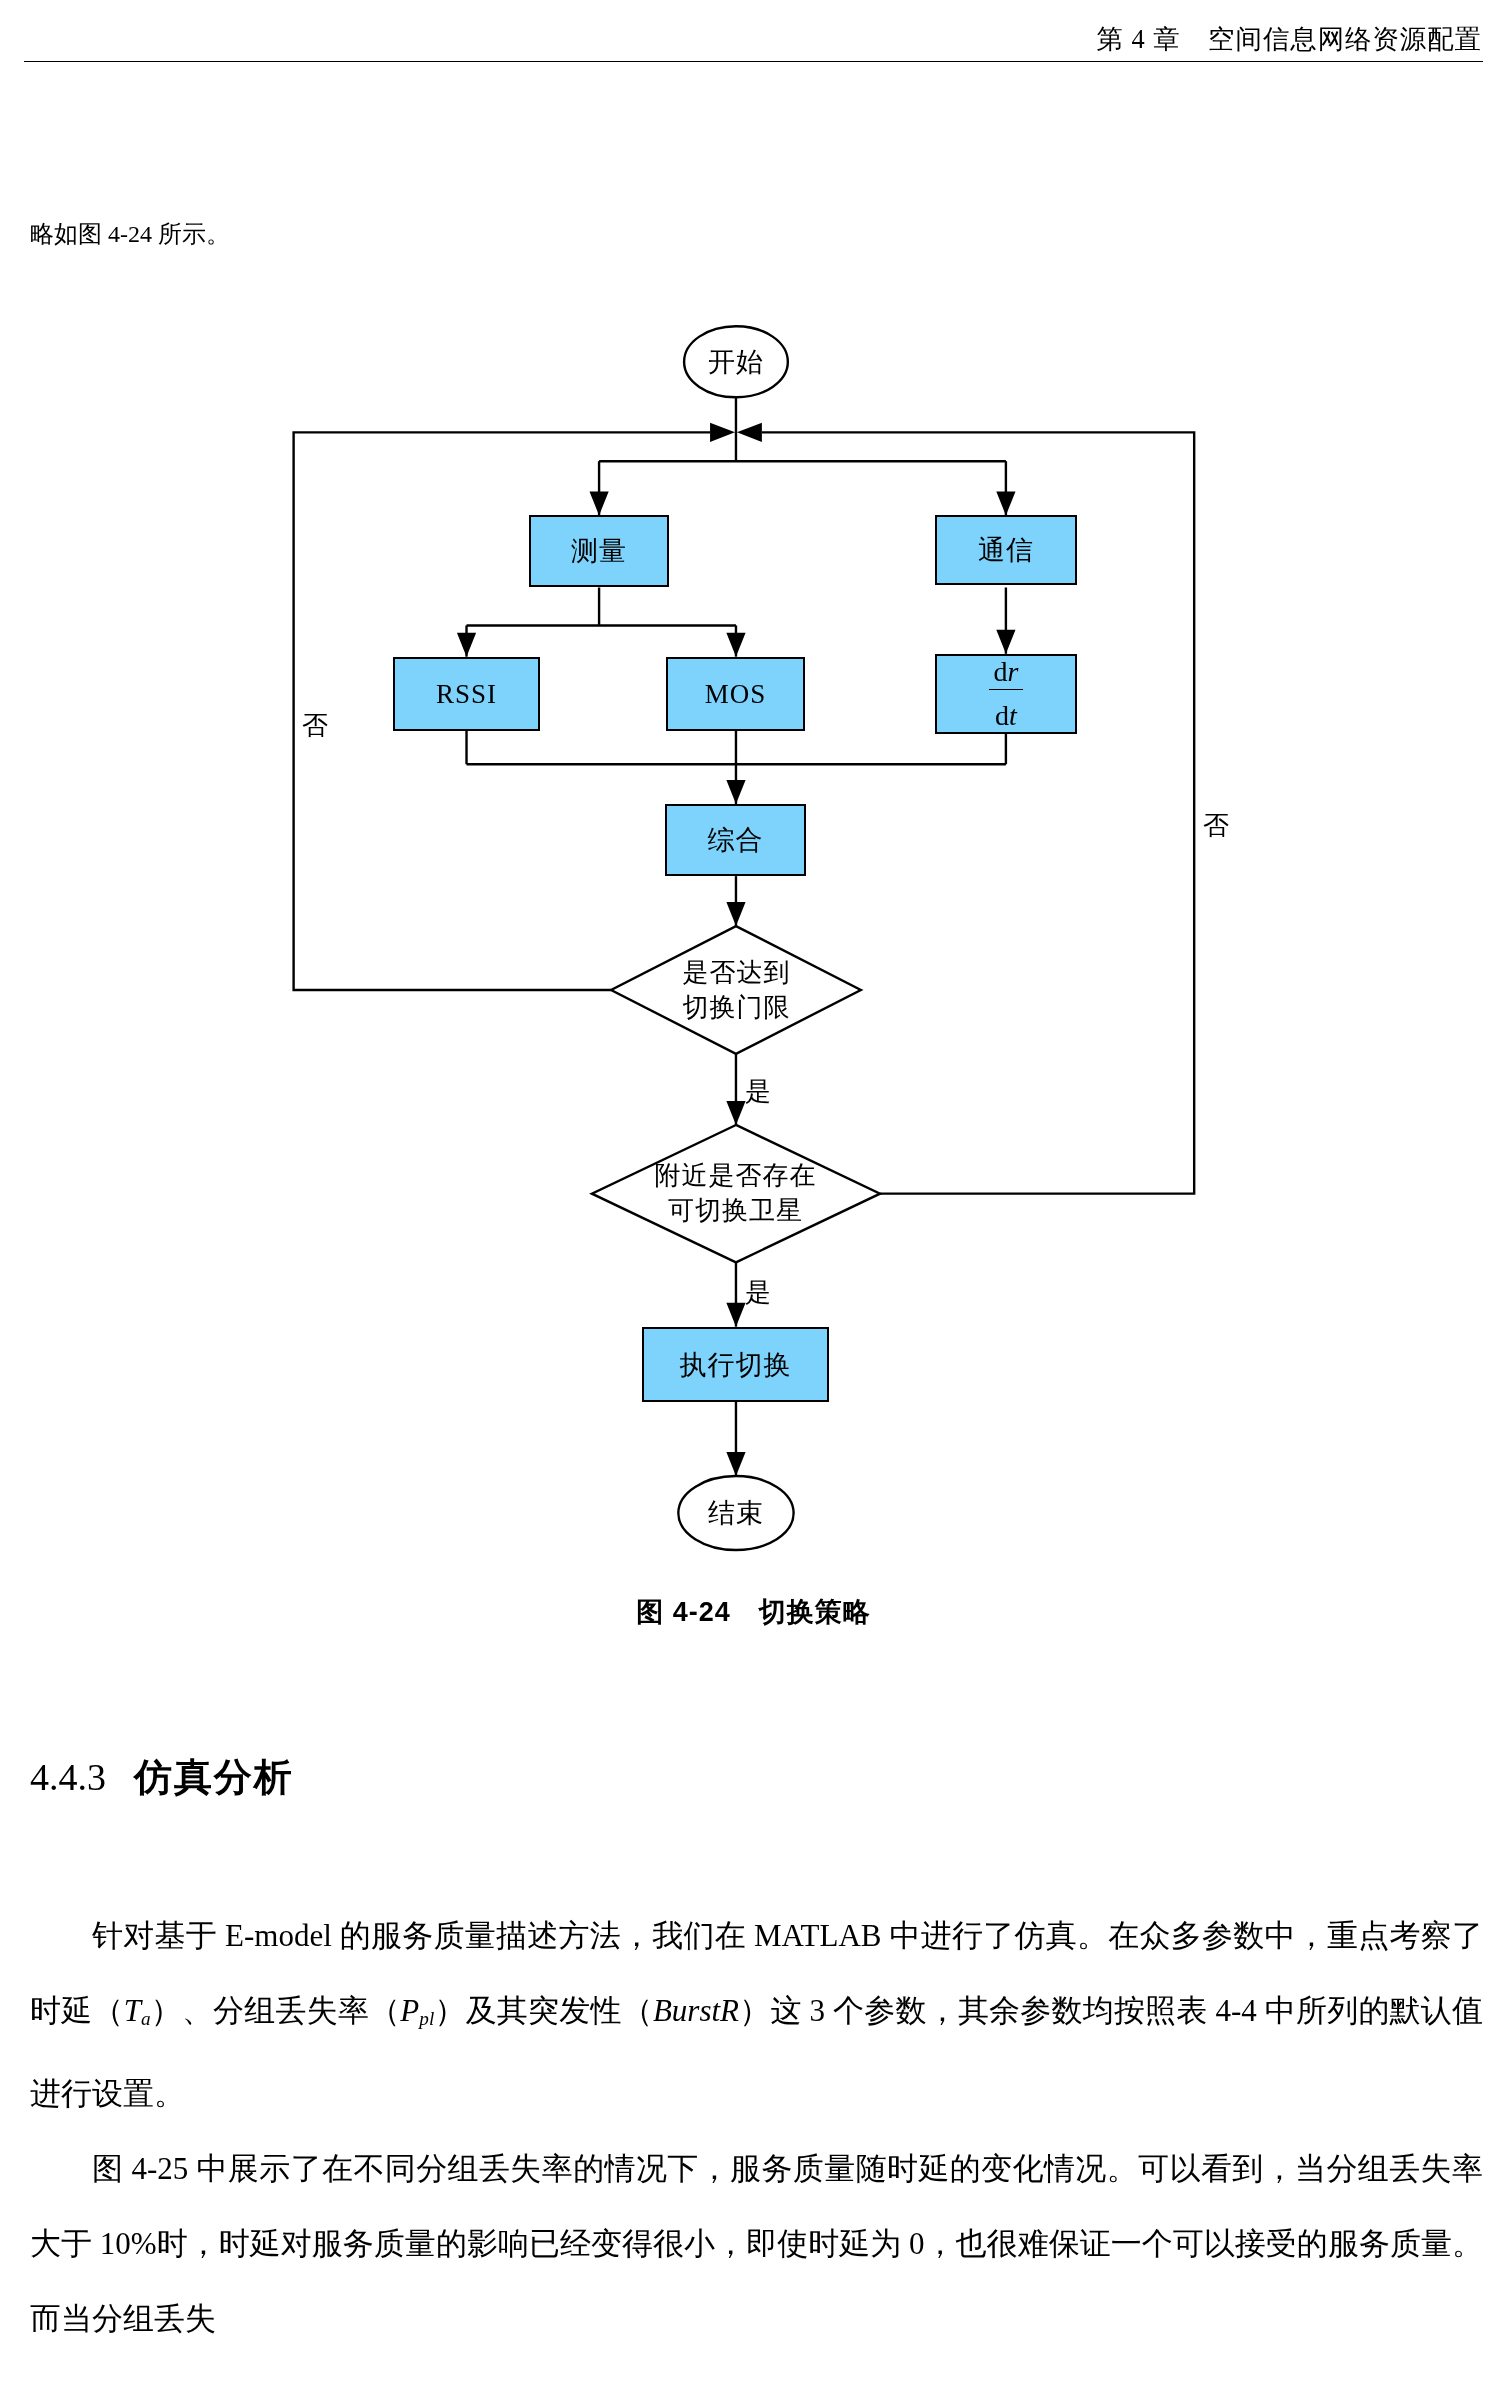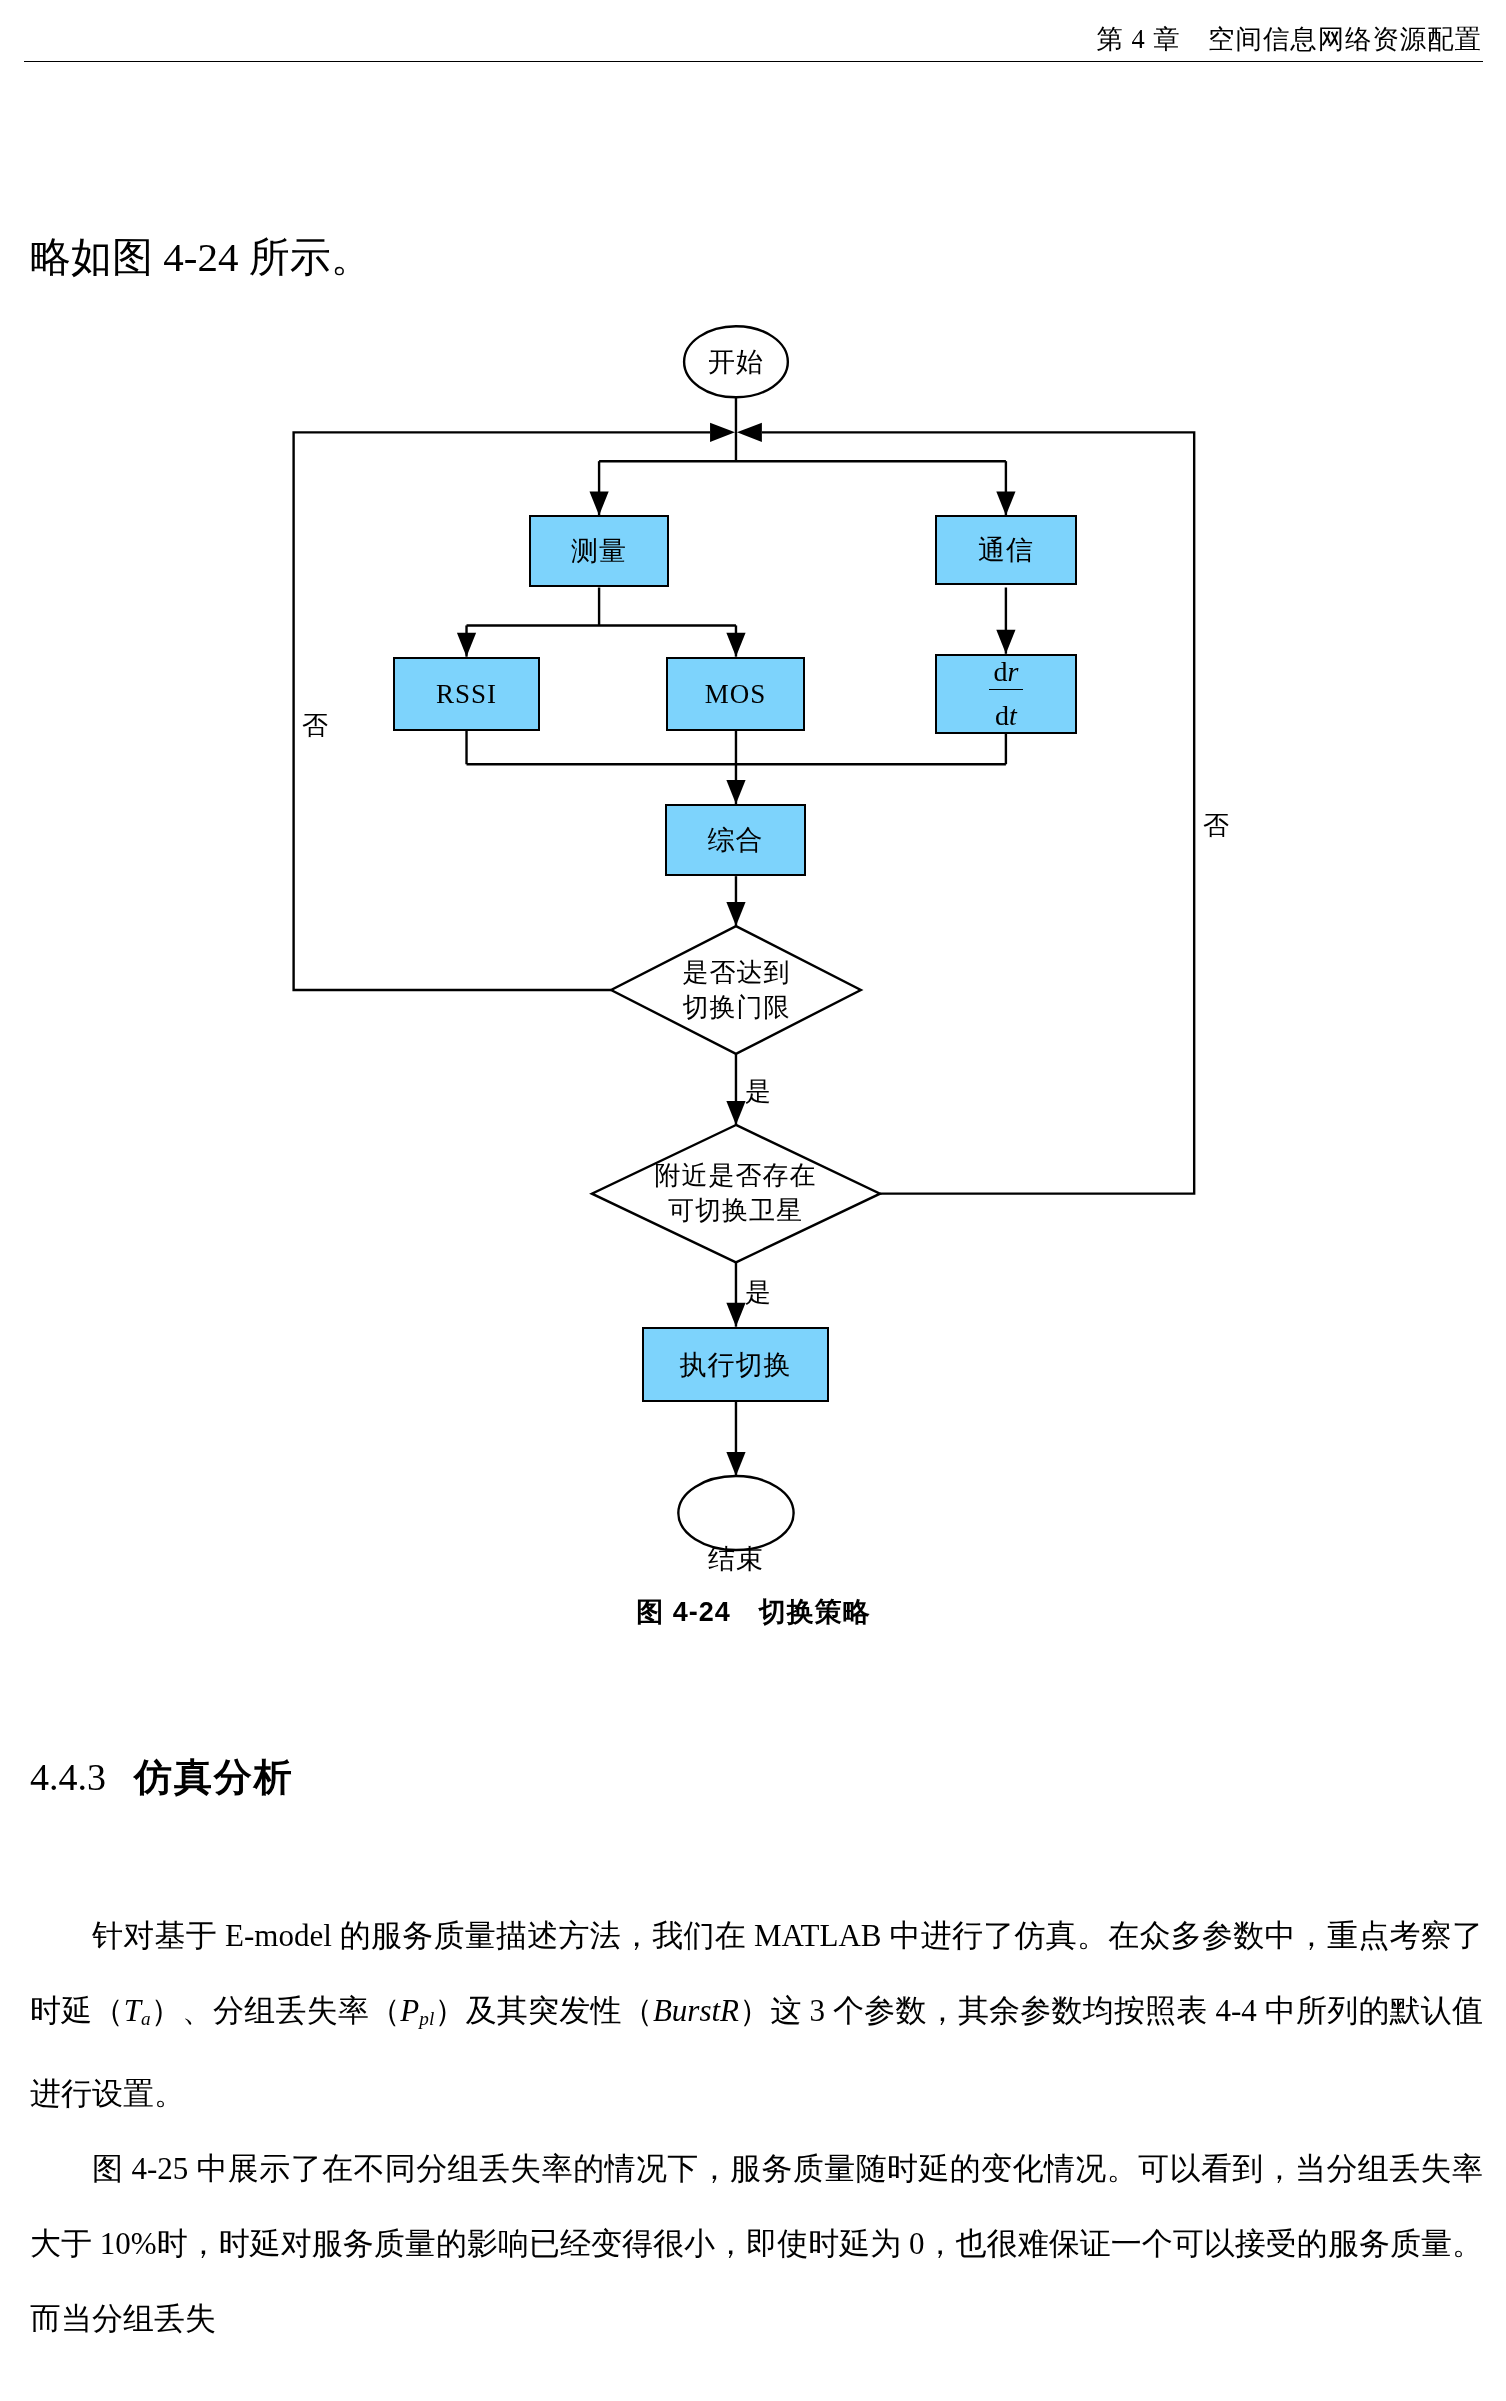--- a/index.html
+++ b/index.html
@@ -8,21 +8,21 @@
     font-family:"Liberation Serif","DejaVu Serif",serif; color:#000; overflow:hidden;
   }
   .header {
     position:absolute; top:22px; left:24px; right:25px;
     text-align:right; font-size:26.4px; letter-spacing:1px;
   }
   .header-rule {
     position:absolute; top:61px; left:24px; right:24px; height:0;
     border-top:1.9px solid #000;
   }
-  .intro { position:absolute; top:230px; left:30px; font-size:41px; }
+  .intro { position:absolute; top:218px; left:30px; font-size:24px; }
 
   .flowchart { position:absolute; top:307px; left:0; width:1507px; height:1268px; }
   .flowchart svg { position:absolute; left:0; top:0; width:1507px; height:1268px; }
 
   .node {
     position:absolute; box-sizing:border-box; background:#7dd3fc; border:2.4px solid #000;
     display:flex; align-items:center; justify-content:center;
     font-size:27px; letter-spacing:1px;
   }
   .overlay-label {
@@ -139,21 +139,21 @@
       <span>可切换卫星</span>
     </div>
 
     <div class="overlay-label diamond-label" style="left:621px; top:628px; width:231px; height:110px;">
       <span>是否达到</span>
       <span>切换门限</span>
     </div>
 
     <div class="node" style="left:642px; top:1020px; width:187px; height:75px;">执行切换</div>
 
-    <div class="overlay-label" style="left:664px; top:1215px; width:144px; height:74px;">结束</div>
+    <div class="overlay-label" style="left:664px; top:1169px; width:144px; height:74px;">结束</div>
 
     <div class="small-label" style="left:745px; top:767px;">是</div>
     <div class="small-label" style="left:745px; top:968px;">是</div>
     <div class="small-label" style="left:302px; top:401px;">否</div>
     <div class="small-label" style="left:1203px; top:501px;">否</div>
   </div>
 
   <div class="figure-caption">图 4-24　切换策略</div>
 
   <div class="section-heading">

